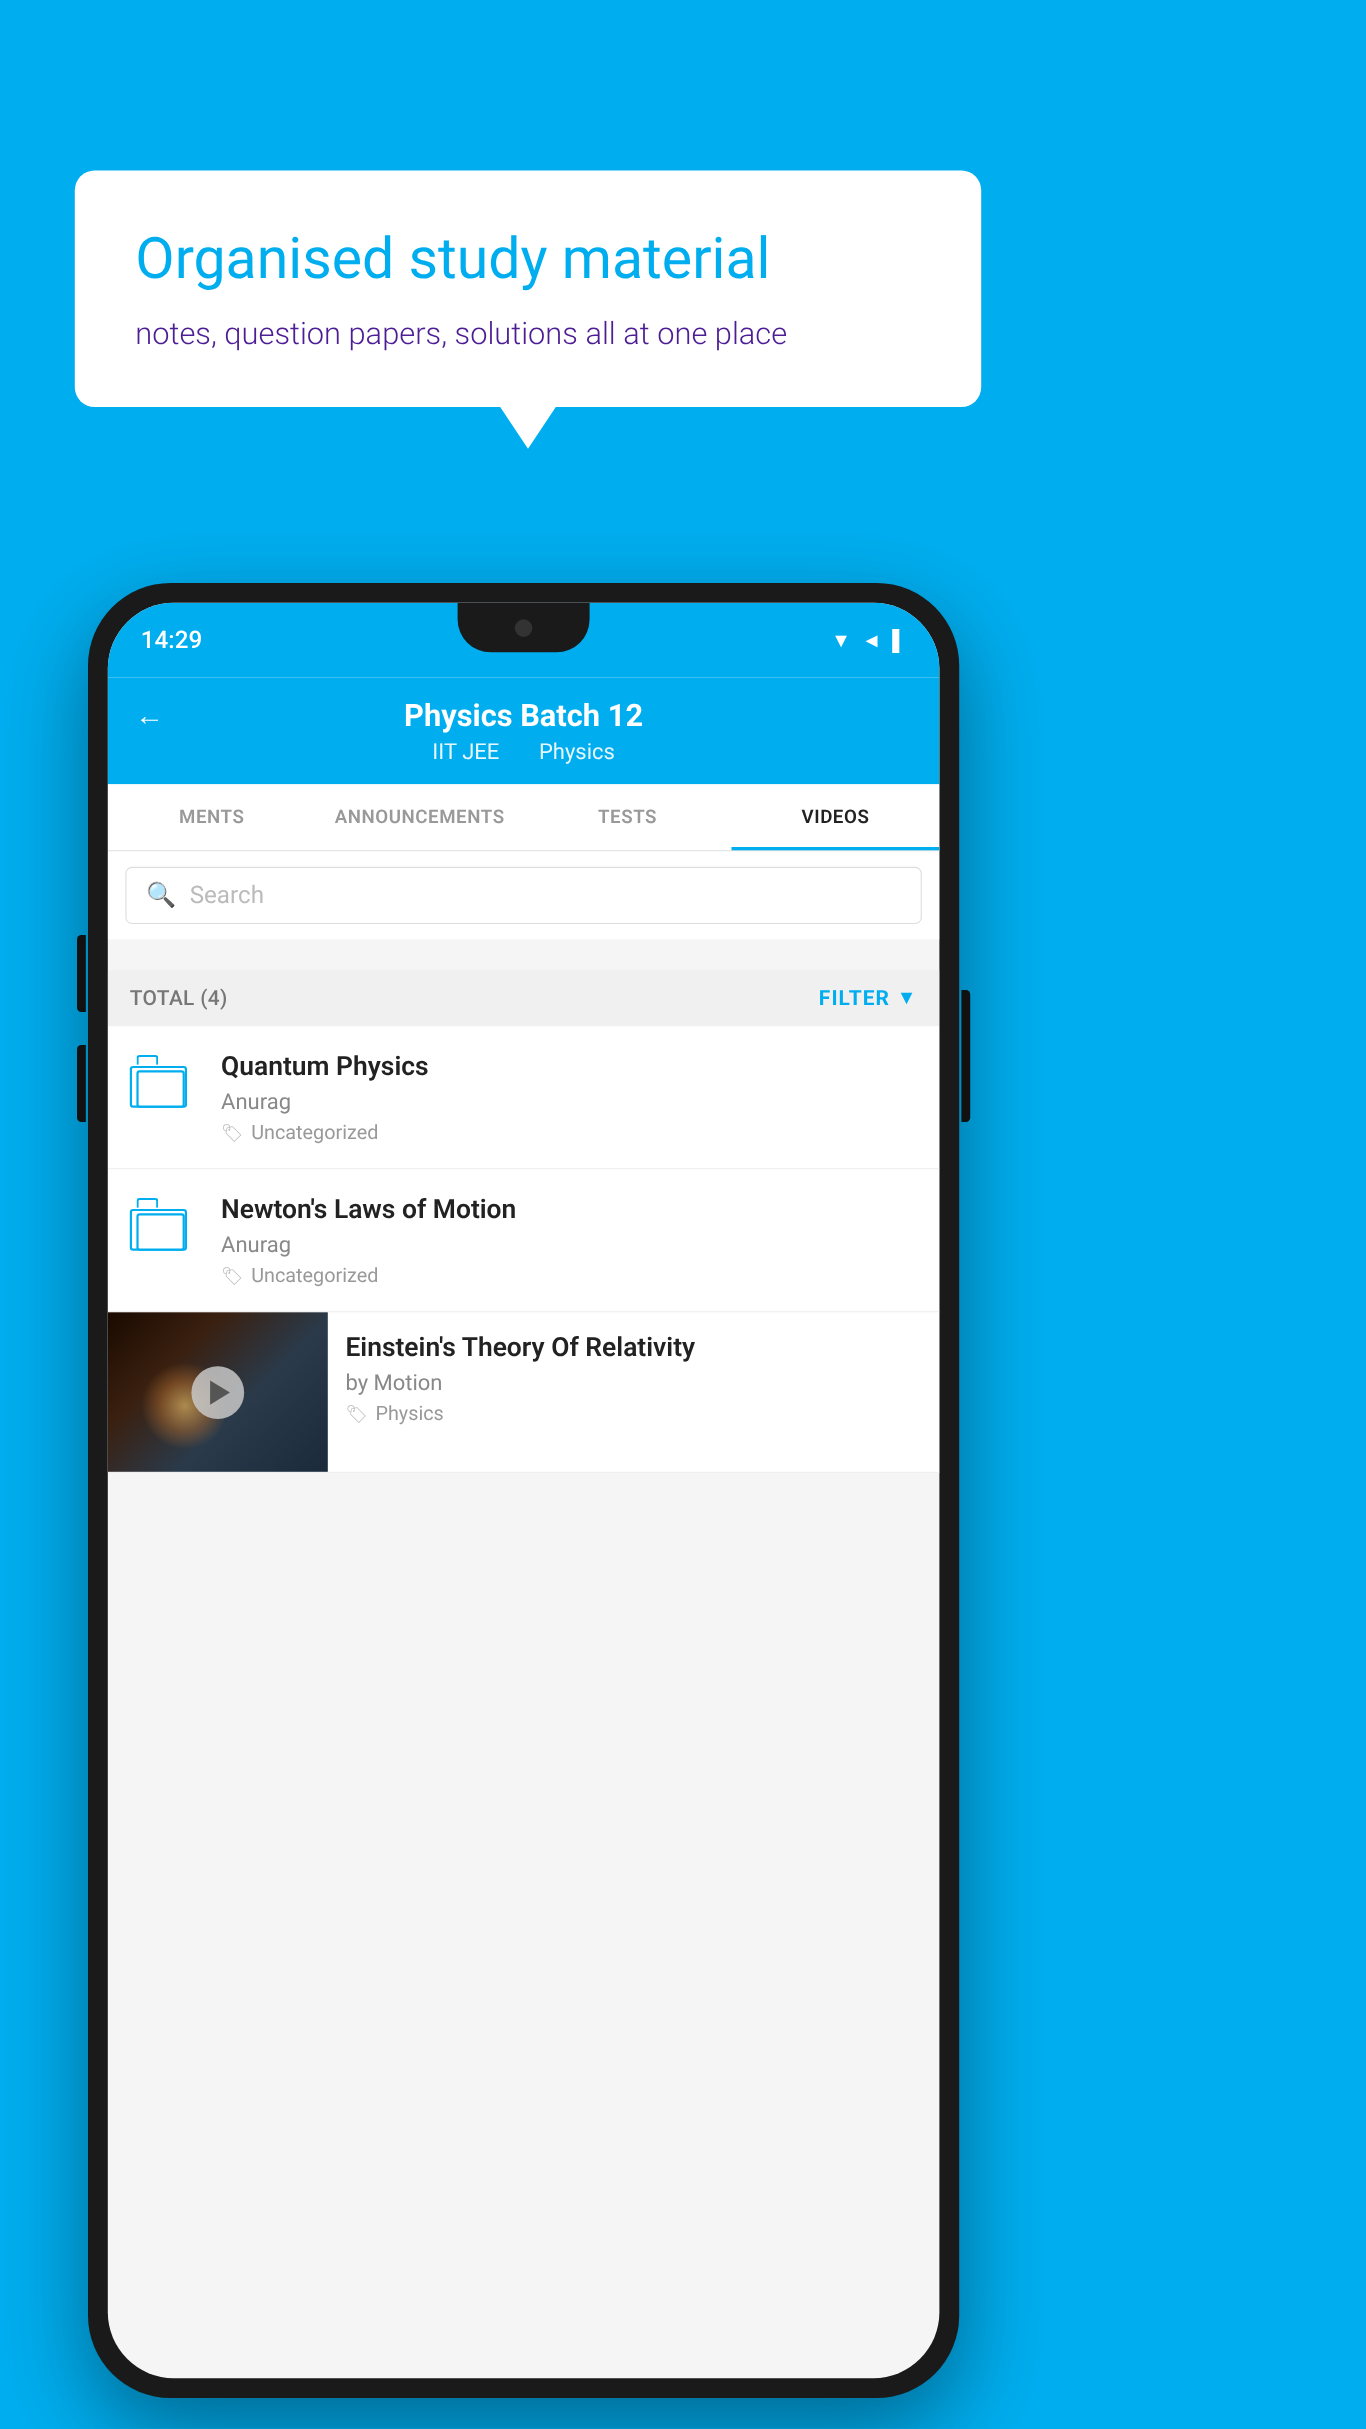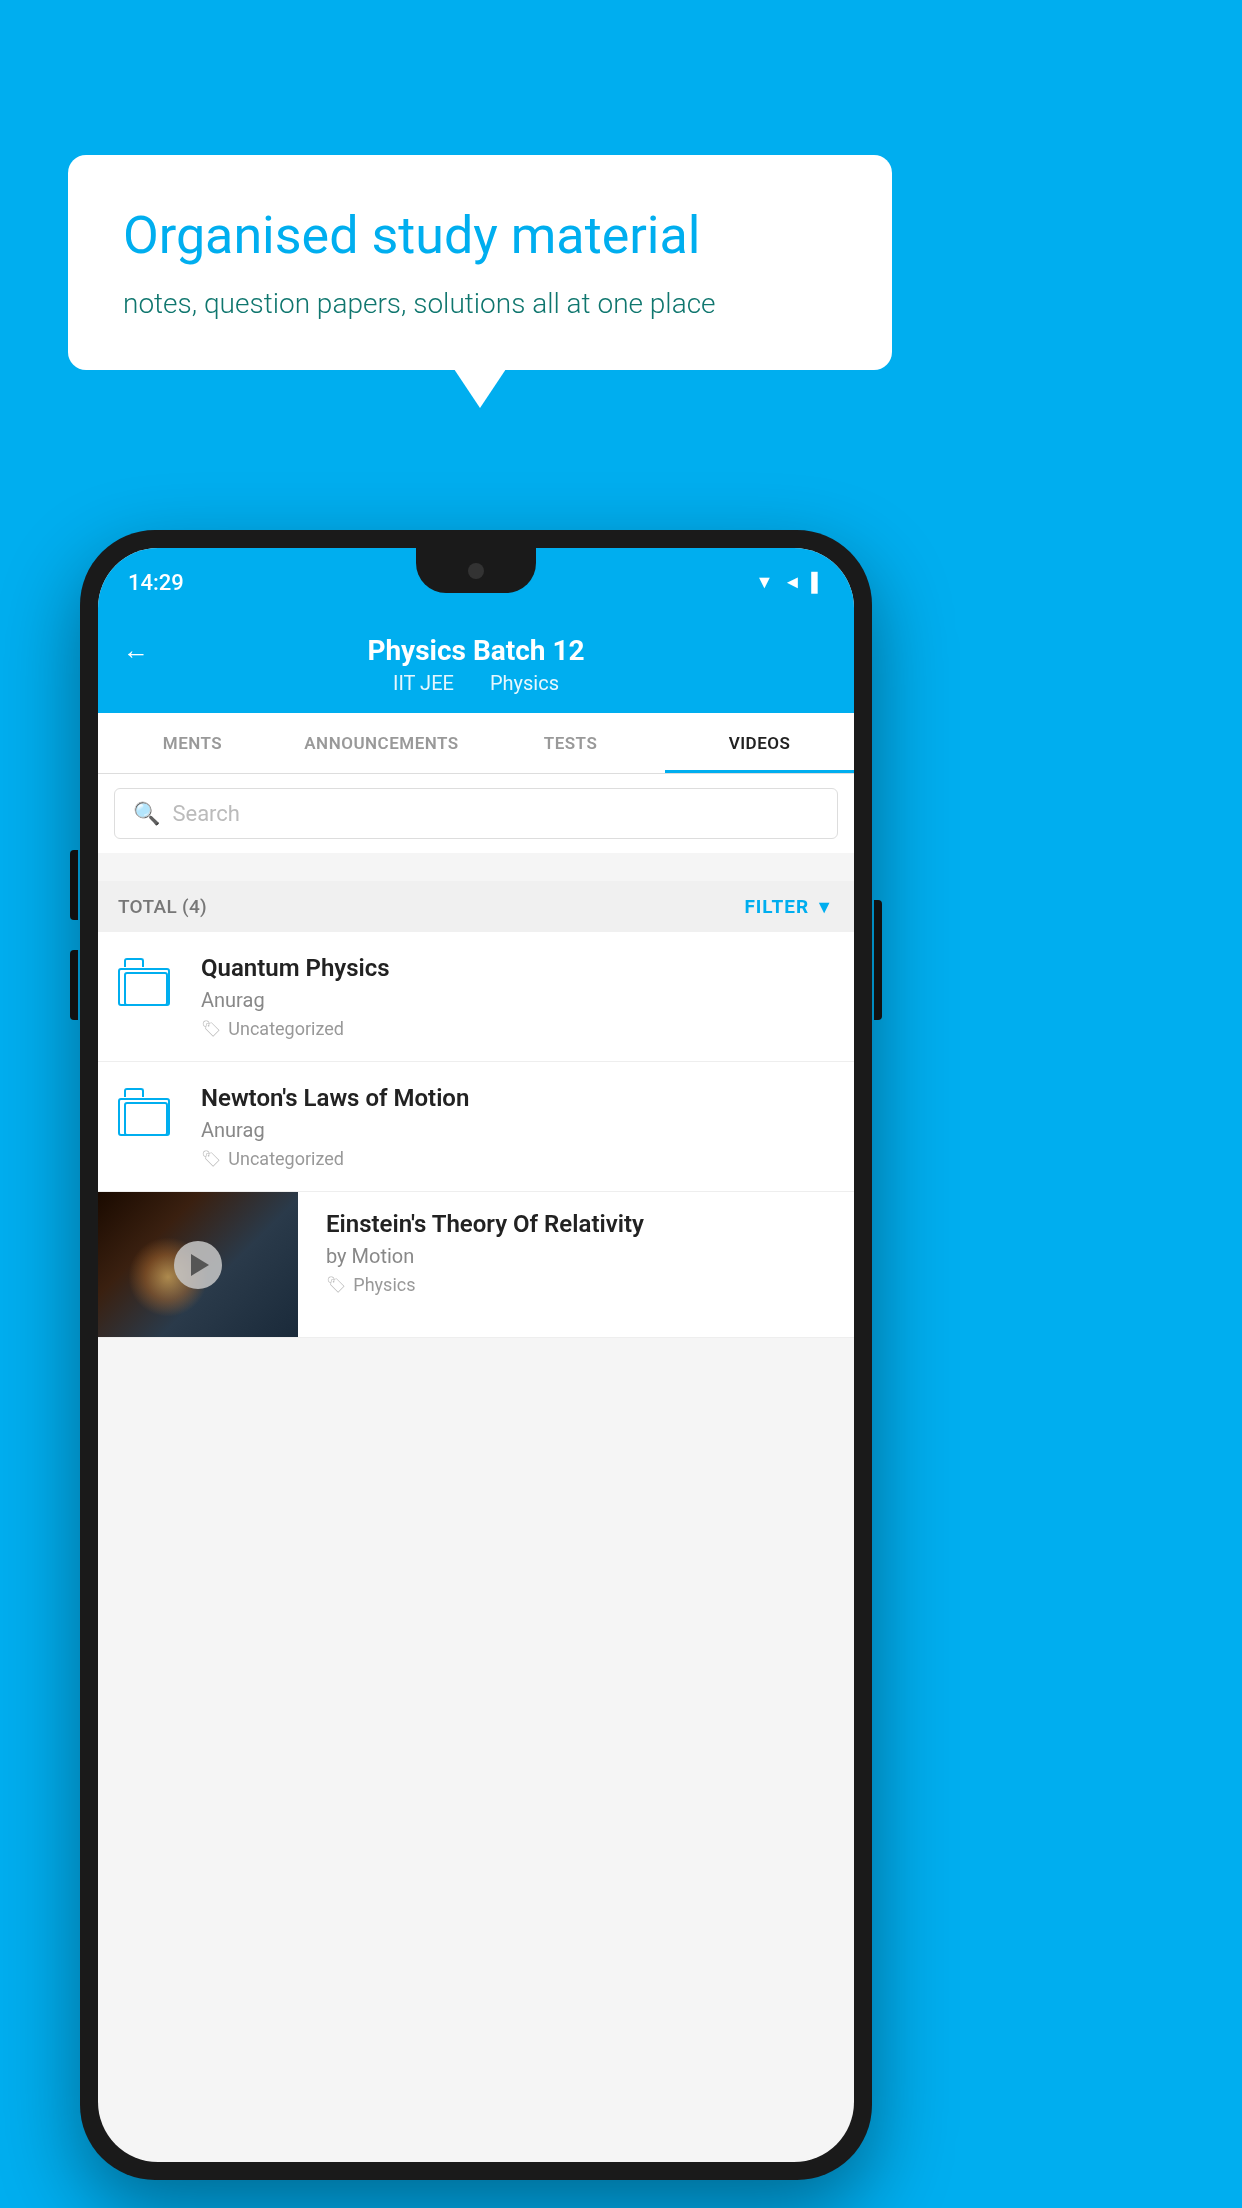--- a/index.html
+++ b/index.html
@@ -38,21 +38,21 @@
       border-top: 42px solid white;
     }
     .bubble-title {
       color: #00AEEF;
       font-size: 52px;
       font-weight: 400;
       line-height: 1.2;
       margin-bottom: 20px;
     }
     .bubble-subtitle {
-      color: #0f766e;
+      color: #4c1d95;
       font-size: 28px;
       font-weight: 300;
       margin-top: 11px;
     }
 
     
     .phone-wrapper {
       position: absolute;
       top: 530px;
       left: 80px;
@@ -367,21 +367,20 @@
       width: 0;
       height: 0;
       border-top: 11px solid transparent;
       border-bottom: 11px solid transparent;
       border-left: 18px solid #555;
       margin-left: 3px;
     }
     .video-info {
       padding: 18px 16px;
       flex: 1;
-      margin-left: 12px;
     }
     .video-title {
       font-size: 24px;
       font-weight: 600;
       color: #222;
       margin-bottom: 6px;
     }
     .video-author {
       font-size: 20px;
       color: #888;

